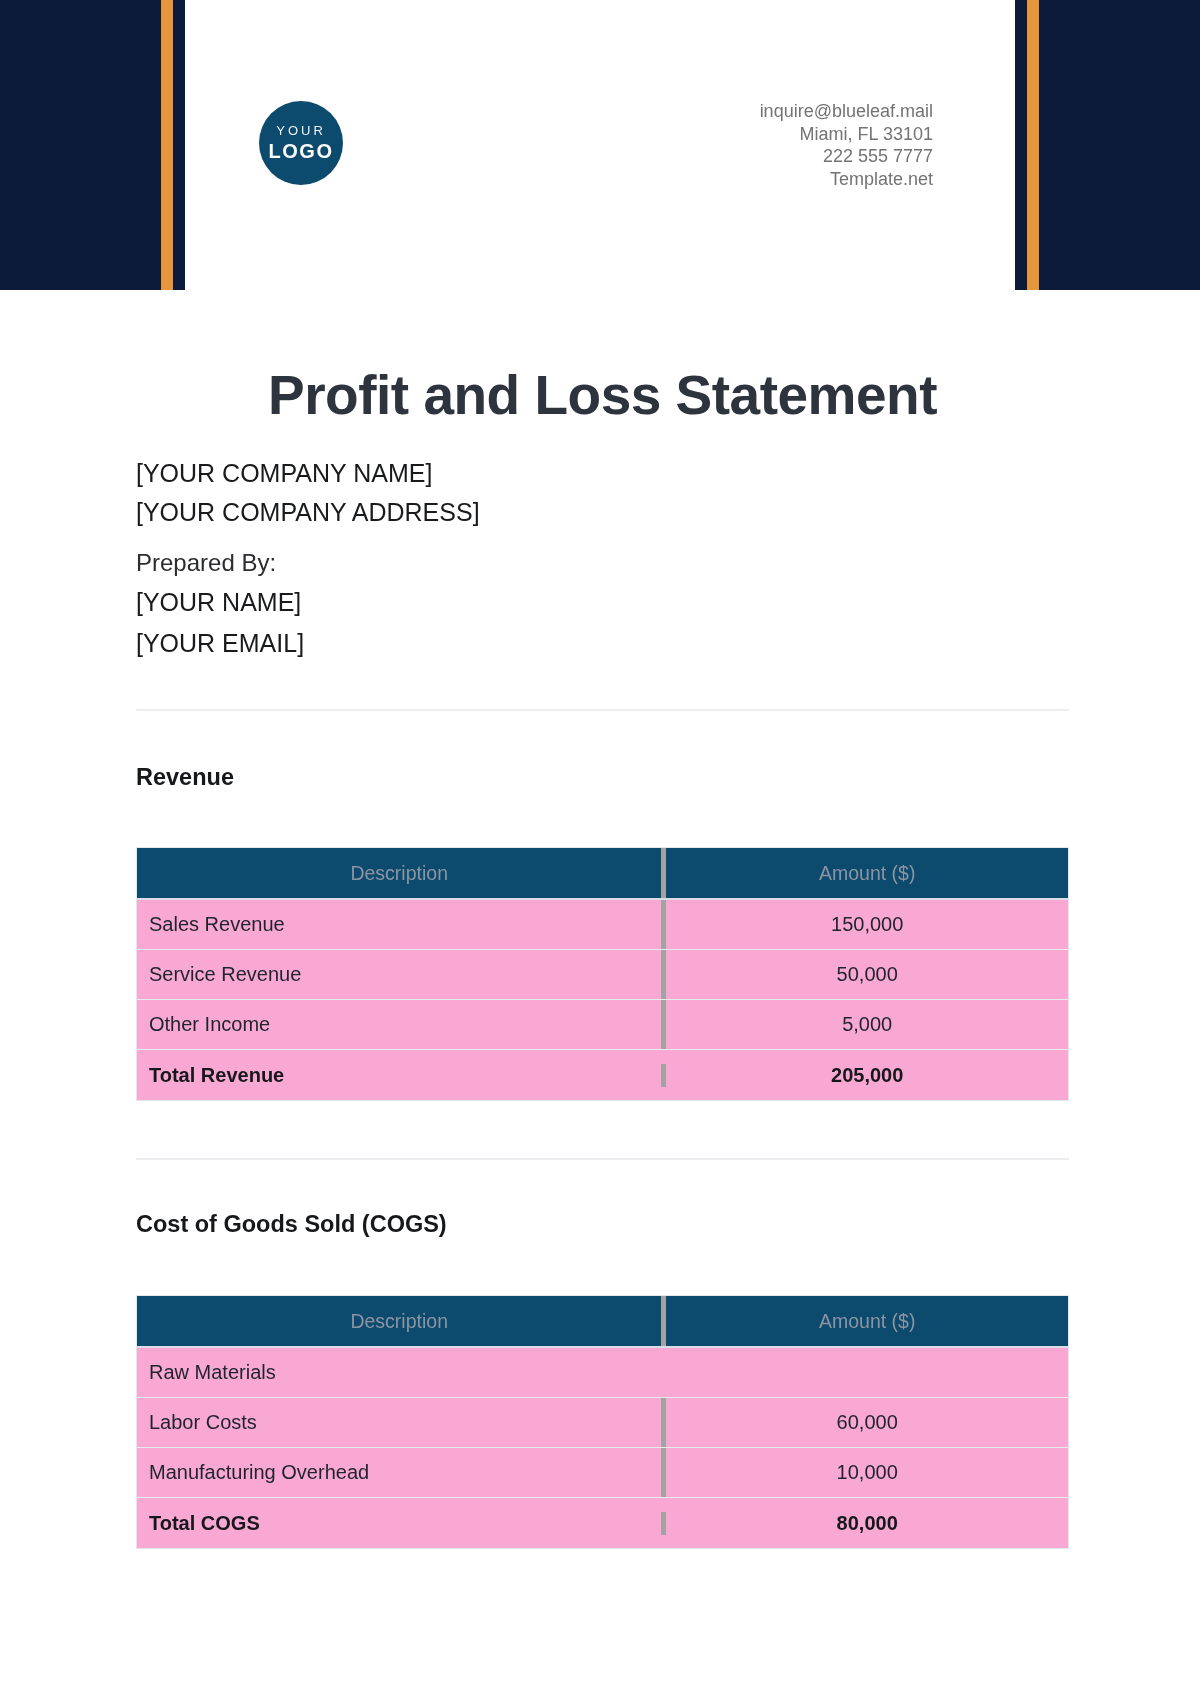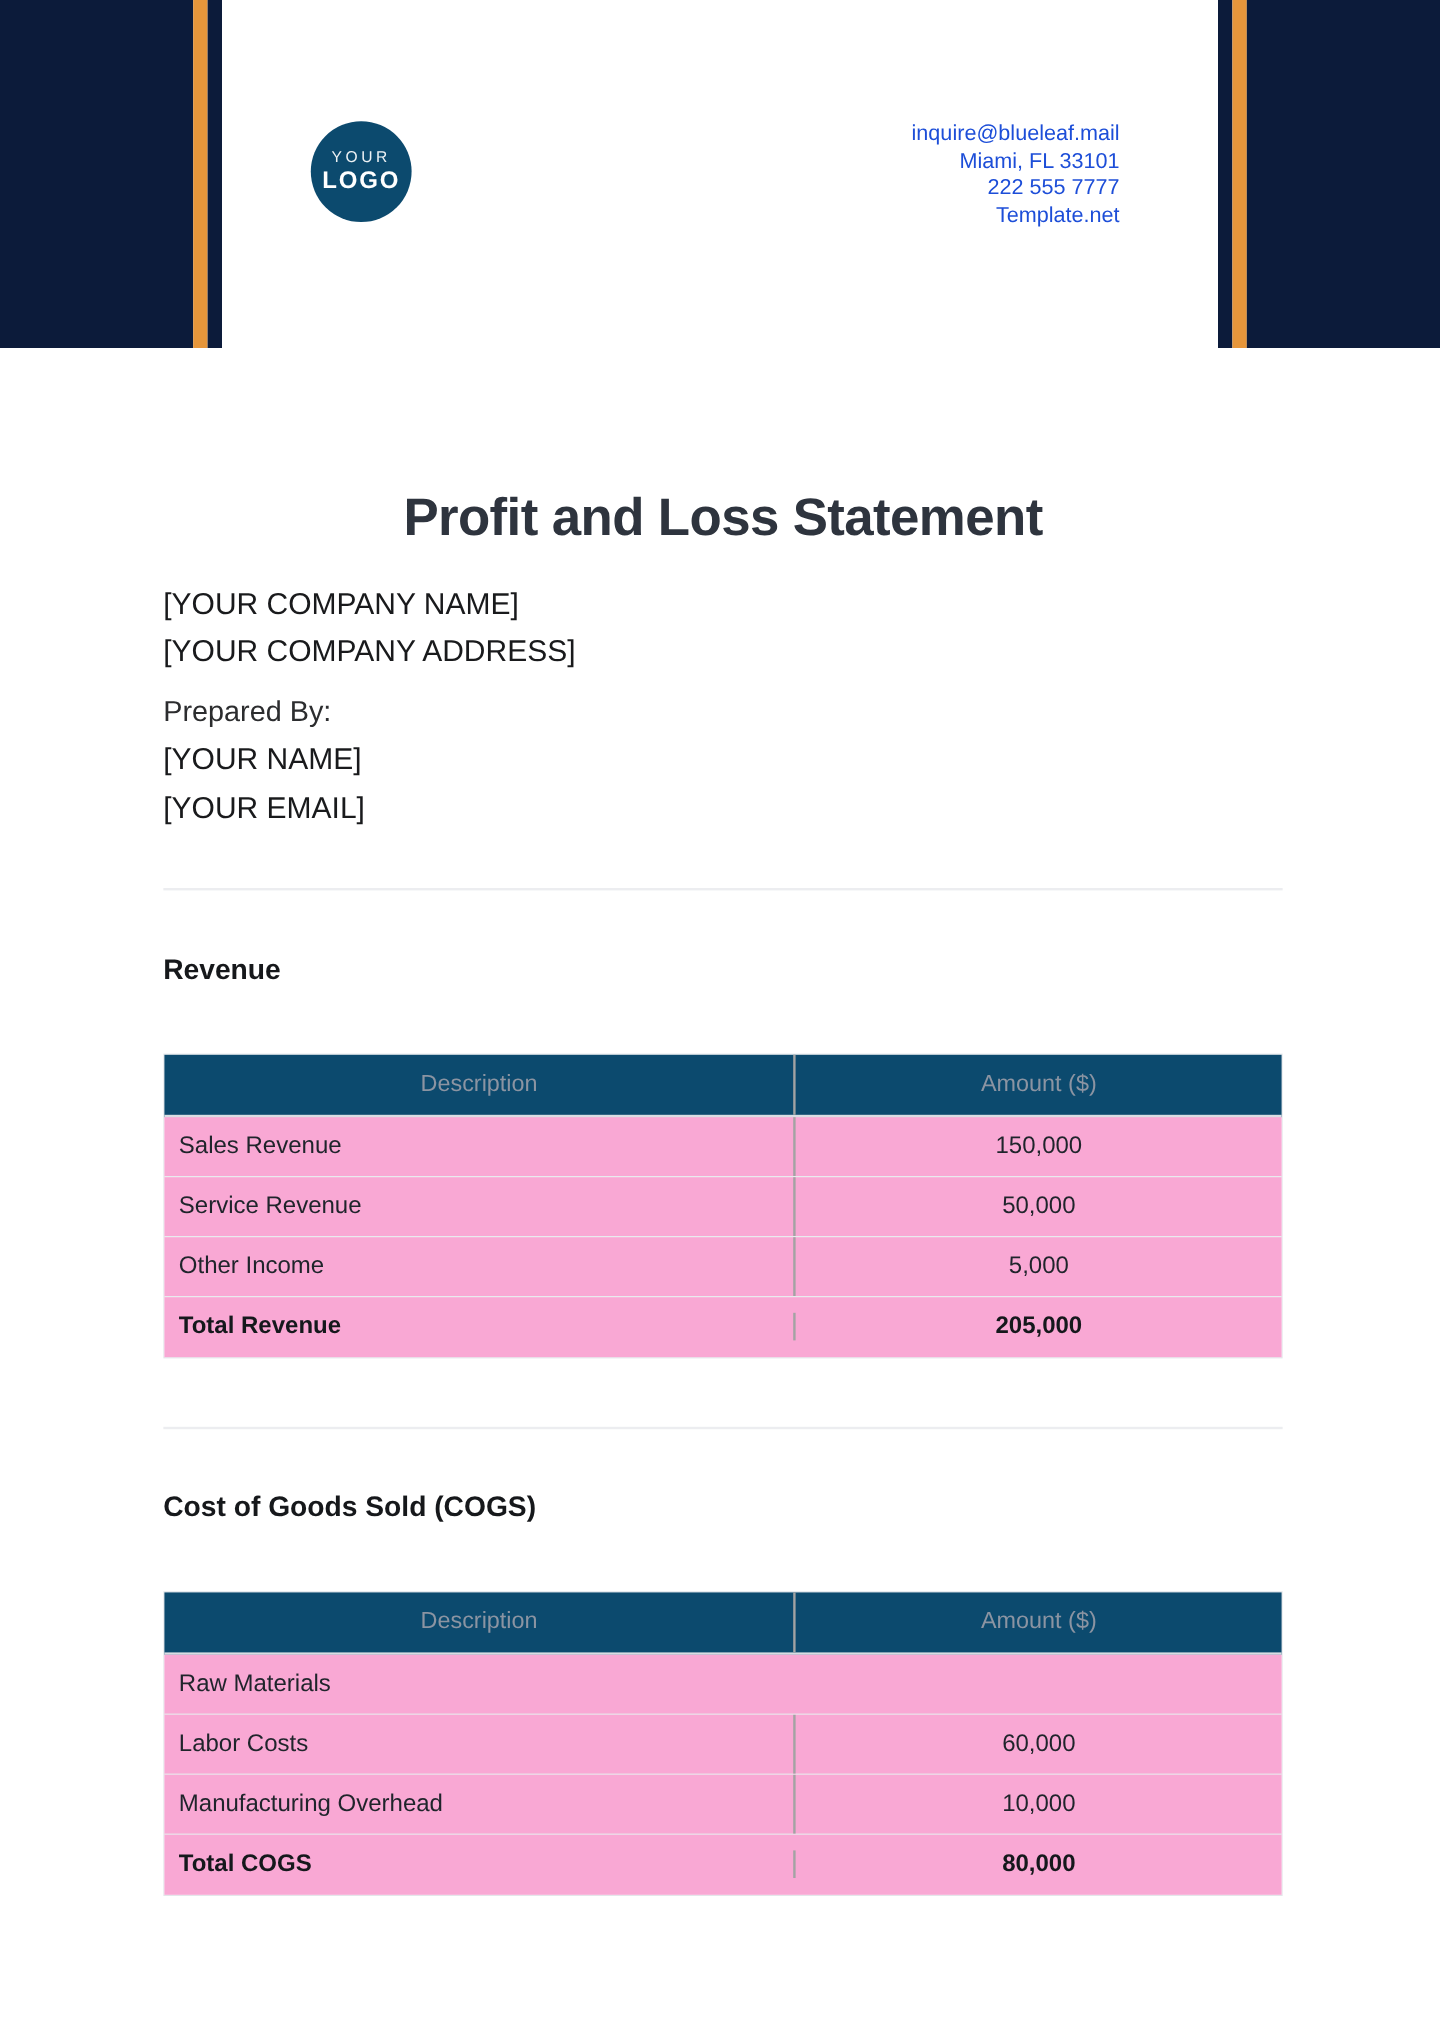--- a/index.html
+++ b/index.html
@@ -14,26 +14,26 @@
   .navy-thin { width:12px; background:#0c1b3a; }
   .band-center { flex:1; background:#ffffff; position:relative; }
 
   .logo { position:absolute; left:74px; top:101px; width:84px; height:84px;
           border-radius:50%; background:#0c4a6e; display:flex; flex-direction:column;
           align-items:center; justify-content:center; }
   .logo-top { color:#ffffff; font-size:13px; font-weight:400; letter-spacing:3px; opacity:.93; }
   .logo-bottom { color:#ffffff; font-size:20px; font-weight:700; letter-spacing:1.5px; margin-top:2px;text-align:right; }
 
   .contact { position:absolute; top:100px; right:82px; text-align:right;
-             color:#1d4ed8; font-size:18px; line-height:22.5px; font-weight:500; }
+             color:#737373; font-size:18px; line-height:22.5px; font-weight:500; }
 
   
   .content { width:933px; margin-left:136px; overflow:hidden; }
 
-  .doc-title { margin-top:116px; text-align:center; font-size:44px; line-height:1.2;
+  .doc-title { margin-top:72px; text-align:center; font-size:55px; line-height:1.2;
                font-weight:700; color:#2e343e; letter-spacing:-.5px; }
 
   .line-b { font-size:25px; line-height:31px; font-weight:400; color:#191a1c; }
   .line-r { font-size:24px; line-height:30px; font-weight:400; color:#2c2d2f; }
   .company-name    { margin-top:30px; }
   .company-address { margin-top:8px; }
   .prepared-label  { margin-top:20px; }
   .prepared-name   { margin-top:9px; }
   .prepared-email  { margin-top:10px; }
 
@@ -45,21 +45,21 @@
   .heading-1 { margin-top:52px; }
   .heading-2 { margin-top:50px; }
 
   .pl-table { margin-top:55px; border:1px solid #e3e6ea; }
   .table-2  { margin-top:56px; }
   .tr { display:flex; height:50px; border-bottom:1px solid #e8ebee; background:#f9a8d4; }
   .tr:last-child { border-bottom:none;align-items:center; }
   .tr.th { height:52px; background:#0c4a6e; border-bottom:2px solid #dadde3; }
   .td { display:flex; align-items:center; font-size:20px; color:#1f242b; }
   .td.desc { width:56.33%; justify-content:flex-start; padding-left:12px; }
-  .td.amt  { width:43.67%; justify-content:center; border-left:2px solid #a3a3a3; }
+  .td.amt  { width:43.67%; justify-content:center; border-left:5px solid #a3a3a3; }
   .tr.th .td { font-size:19.5px; color:#8b94a2; justify-content:center; padding-left:0; }
   .tr.total .td { font-weight:700; color:#15181c; }
 </style>
 </head>
 <body>
 
 <div class="page">
 
   <header class="band">
     <div class="navy-block"></div>

